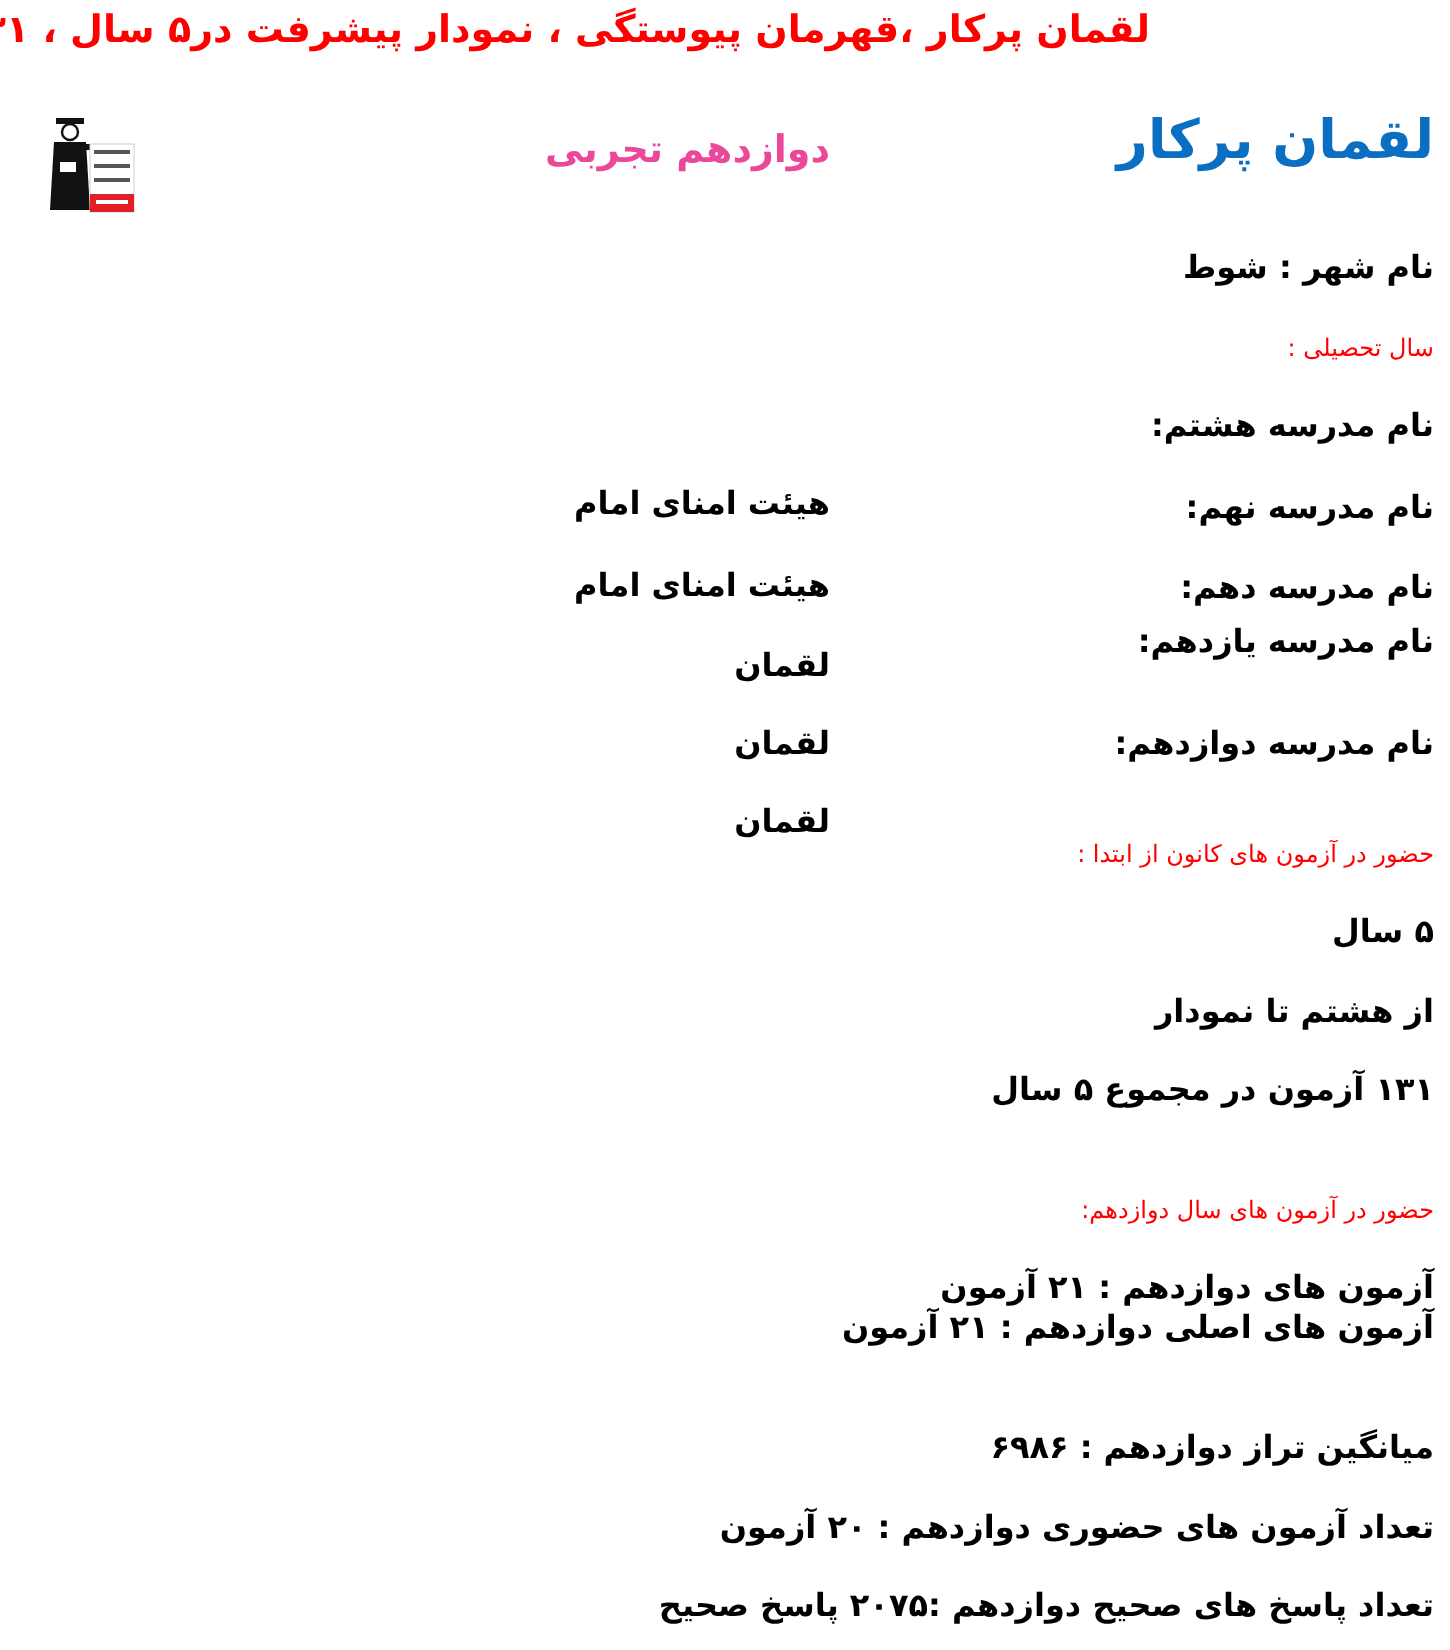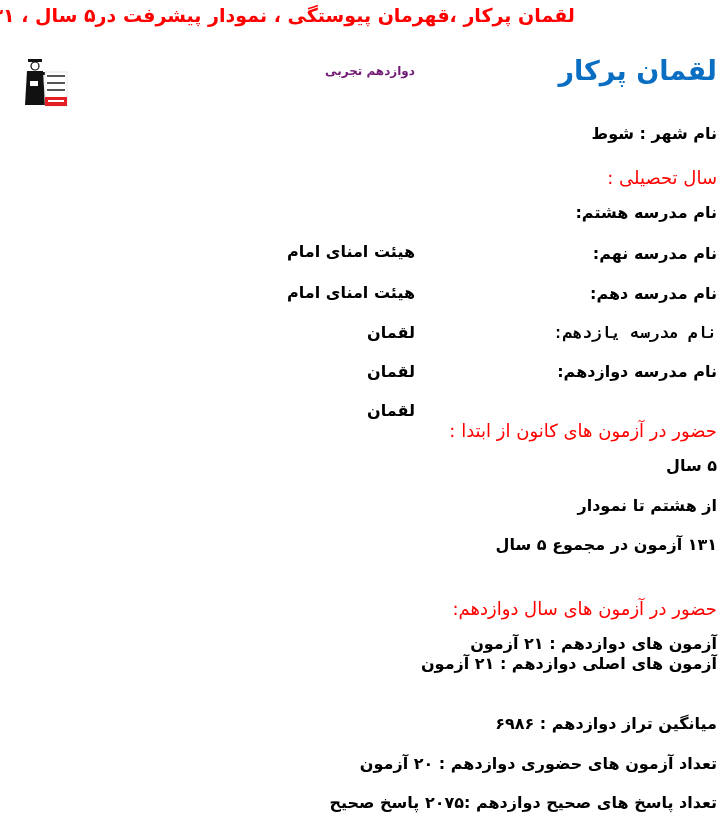--- a/index.html
+++ b/index.html
@@ -37,39 +37,39 @@
     .student-name {
       top: 55px;
       right: 8px;
       font-size: 27px;
       font-weight: bold;
       color: #0a6fc2;
     }
     .grade {
       top: 64px;
       right: 310px;
-      font-size: 12px;
+      font-size: 19px;
       font-weight: bold;
-      color: #701a75;
+      color: #ec4899;
     }
 
     .row-label {
       right: 8px;
       font-size: 16px;
       font-weight: bold;
     }
     .row-value {
       right: 310px;
       font-size: 16px;
       font-weight: bold;
       margin-top: 39px;
     }
     .red-heading {
       right: 8px;
-      font-size: 18px;
+      font-size: 12px;
       color: #ff0000;
     }
     .line {
       right: 8px;
       font-size: 16px;
       font-weight: bold;
     }
   </style>
 </head>
 <body>
@@ -101,21 +101,21 @@
 
 <div class="abs rtl row-label" style="top:203px;">نام مدرسه هشتم:</div>
 <div class="abs rtl row-value" style="top:203px;">هیئت امنای امام</div>
 
 <div class="abs rtl row-label" style="top:244px;">نام مدرسه نهم:</div>
 <div class="abs rtl row-value" style="top:244px;">هیئت امنای امام</div>
 
 <div class="abs rtl row-label" style="top:284px;margin-left:31px;">نام مدرسه دهم:</div>
 <div class="abs rtl row-value" style="top:284px;">لقمان</div>
 
-<div class="abs rtl row-label" style="top:323px;font-family:Liberation Mono, monospace;">نام مدرسه یازدهم:</div>
+<div class="abs rtl row-label" style="top:311px;">نام مدرسه یازدهم:</div>
 <div class="abs rtl row-value" style="top:323px;">لقمان</div>
 
 <div class="abs rtl row-label" style="top:362px;">نام مدرسه دوازدهم:</div>
 <div class="abs rtl row-value" style="top:362px;">لقمان</div>
 
 <div class="abs rtl red-heading" style="top:420px;">حضور در آزمون های کانون از ابتدا :</div>
 <div class="abs rtl line" style="top:456px;">۵ سال</div>
 <div class="abs rtl line" style="top:496px;">از هشتم تا نمودار</div>
 <div class="abs rtl line" style="top:535px;">۱۳۱ آزمون در مجموع ۵ سال</div>
 

